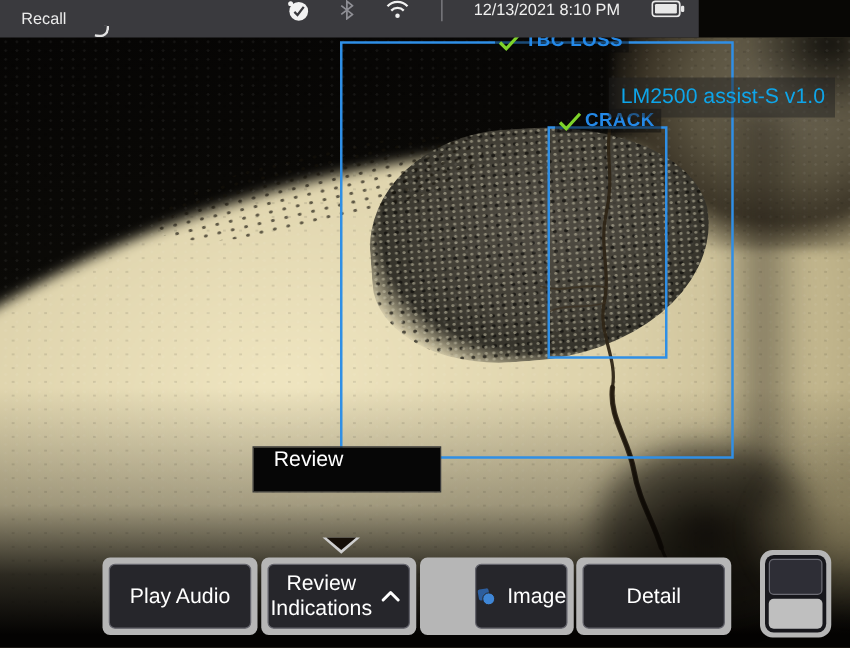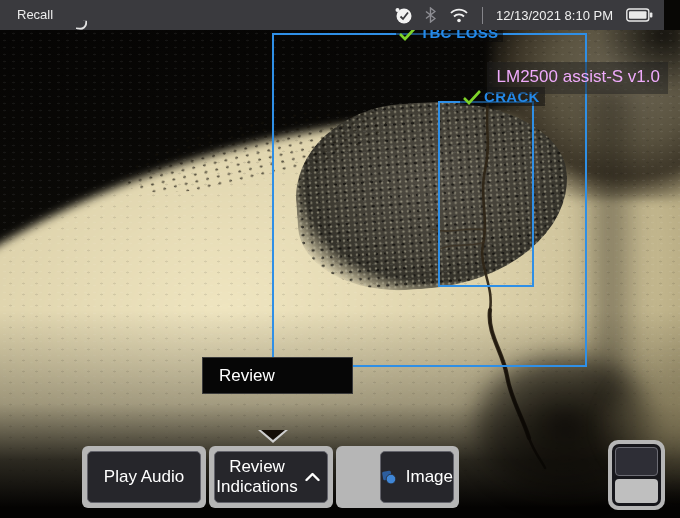--- a/index.html
+++ b/index.html
@@ -1,22 +1,22 @@
 <!DOCTYPE html>
 <html><head>
 <meta charset="utf-8">
 <style>
   html,body{margin:0;padding:0;background:#000;}
   .screen{position:relative;width:680px;height:518px;overflow:hidden;
           font-family:"Liberation Sans",sans-serif;background:#080705;}
 
   
-  .statusbar{position:absolute;left:0;top:0;width:664px;height:30px;background:#3a3a3e;z-index:4;}
+  .statusbar{position:absolute;left:0;top:0;width:559px;height:30px;background:#3a3a3e;z-index:4;}
   .sb-mode{position:absolute;left:17px;top:7px;font-size:13px;color:#ececec;}
-  .sb-right{position:absolute;right:11px;top:0;height:30px;display:flex;align-items:center;gap:13px;}
+  .sb-right{position:absolute;right:11px;top:0;height:30px;display:flex;align-items:flex-start;gap:25px;}
   .sb-divider{width:1px;height:17px;background:#85858a;}
   .sb-date{font-size:13px;color:#f0f0f0;white-space:nowrap;}
   .sb-right svg{display:block;}
 
   
   .photo{position:absolute;left:0;top:30px;width:680px;height:488px;overflow:hidden;z-index:1;
          background:linear-gradient(175deg,#060504 0%,#0b0a07 40%,#12100a 70%,#060503 100%);}
   .surface{position:absolute;left:-230px;top:100px;width:1160px;height:640px;border-radius:50%;
            transform:rotate(-12deg);filter:blur(5px);
            background:radial-gradient(ellipse at 42% 24%,#efe5c0 0%,#ddd2ab 28%,#c2b68d 46%,#968a64 62%,#564e36 76%,#1b170e 88%,#070503 97%);}
@@ -54,29 +54,29 @@
            transform:rotate(6deg);}
 
   
   .det-box{position:absolute;border:2px solid #2f8fe6;z-index:2;background:transparent;}
   .box-tbc{left:272px;top:33px;width:311px;height:330px;}
   .box-crack{left:438px;top:101px;width:92px;height:182px;}
   .det-label{position:absolute;z-index:3;display:flex;align-items:center;gap:2px;
            background:rgba(8,8,8,.5);padding:1px 5px 1px 2px;justify-content:space-between;}
   .det-label .txt{color:#2489e8;font-size:15px;font-weight:700;letter-spacing:.3px;white-space:nowrap;}
   .label-tbc{left:396px;top:23px;}
-  .label-crack{left:460px;top:87px;}
+  .label-crack{left:444px;top:87px;}
   .analysis{position:absolute;right:12px;top:62px;z-index:3;text-align:right;
            background:rgba(32,32,32,.48);padding:3px 8px 5px 10px;}
-  .analysis div{color:#f0abfc;font-size:17px;line-height:24px;white-space:nowrap;}
+  .analysis div{color:#0ea5e9;font-size:17px;line-height:24px;white-space:nowrap;}
 
   
   .menu{position:absolute;left:202px;top:357px;width:151px;z-index:6;background:#060606;
         border:1px solid #3a3a3a;box-sizing:border-box;}
-  .menu-item{height:35px;display:flex;align-items:center;padding-left:16px;color:#fff;
+  .menu-item{height:35px;display:flex;align-items:flex-start;padding-left:16px;color:#fff;
         font-size:17px;box-sizing:border-box;background:#060606;cursor:default;}
   .menu-item.highlight{border:2px solid #c8823e;}
   .menu-pointer{position:absolute;left:258px;top:430px;width:30px;height:14px;z-index:6;}
   .menu-pointer .outer{position:absolute;left:0;top:0;width:0;height:0;
         border-left:15px solid transparent;border-right:15px solid transparent;border-top:13px solid #cfcfcf;}
   .menu-pointer .inner{position:absolute;left:3px;top:0;width:0;height:0;
         border-left:12px solid transparent;border-right:12px solid transparent;border-top:10px solid #150e07;}
 
   
   .frame{position:absolute;top:446px;height:62px;background:#b6b6b6;border-radius:6px;
@@ -194,20 +194,25 @@
   </div>
   <div class="frame f3">
     <div class="btn">
       <svg width="21" height="19" viewBox="0 0 21 19">
         <rect x="2" y="1.5" width="11" height="11" rx="2" fill="#2d5e9e" transform="rotate(-10 7.5 7)"></rect>
         <circle cx="12.5" cy="11.5" r="6" fill="#3f86d6" stroke="#26262b" stroke-width="1"></circle>
       </svg>
       <span class="lbl">Image</span>
     </div>
   </div>
+  <div class="frame f4">
+    <div class="btn">
+      <span class="lbl">Detail</span>
+    </div>
+  </div>
   <div class="toggle-frame">
     <div class="toggle-inner">
       <div class="toggle-top"></div>
       <div class="toggle-bottom"></div>
     </div>
   </div>
 
 </div>
 
 </body></html>

